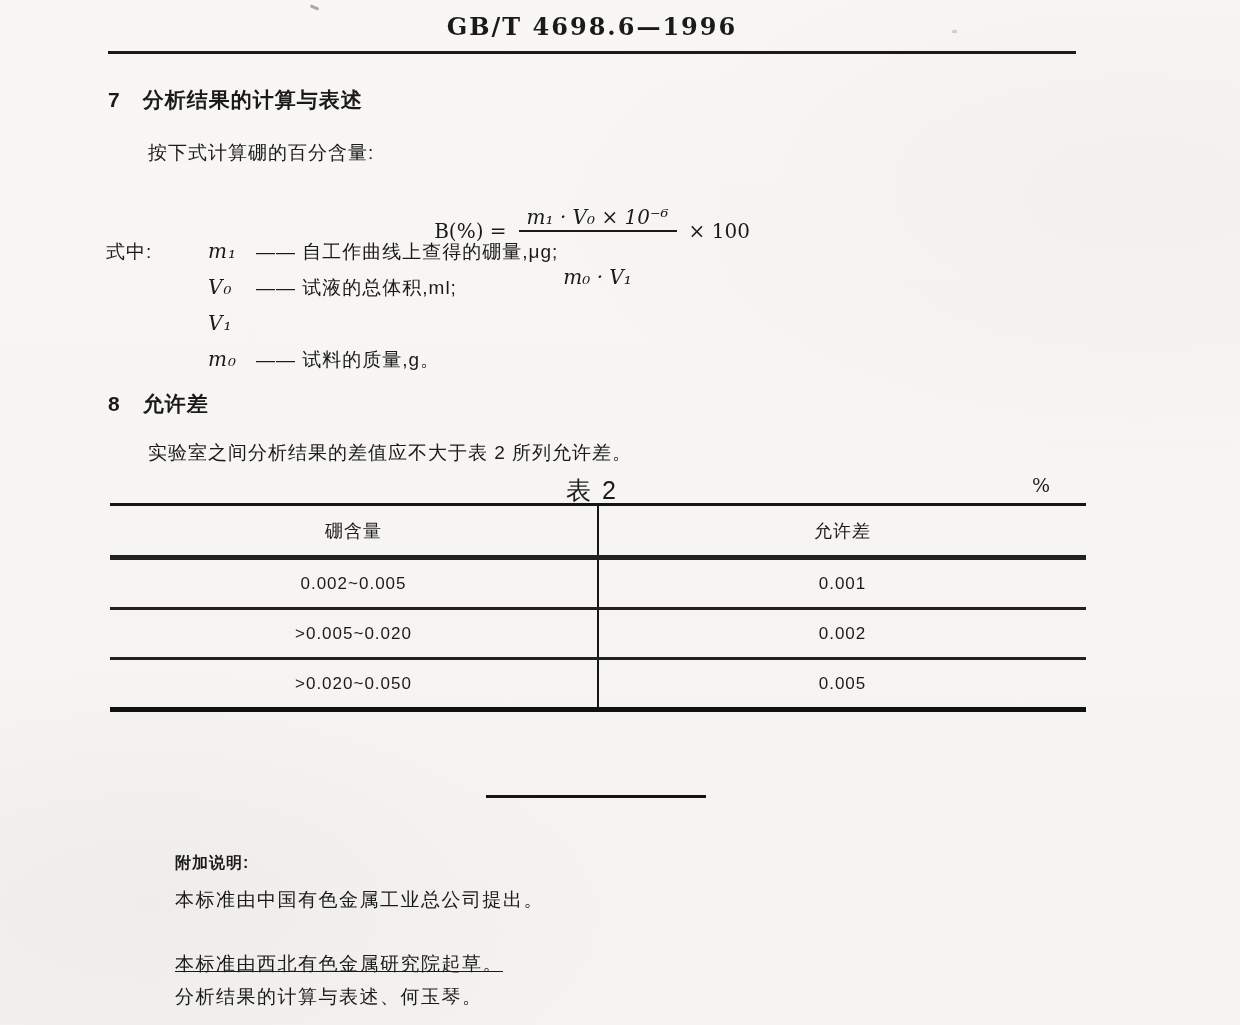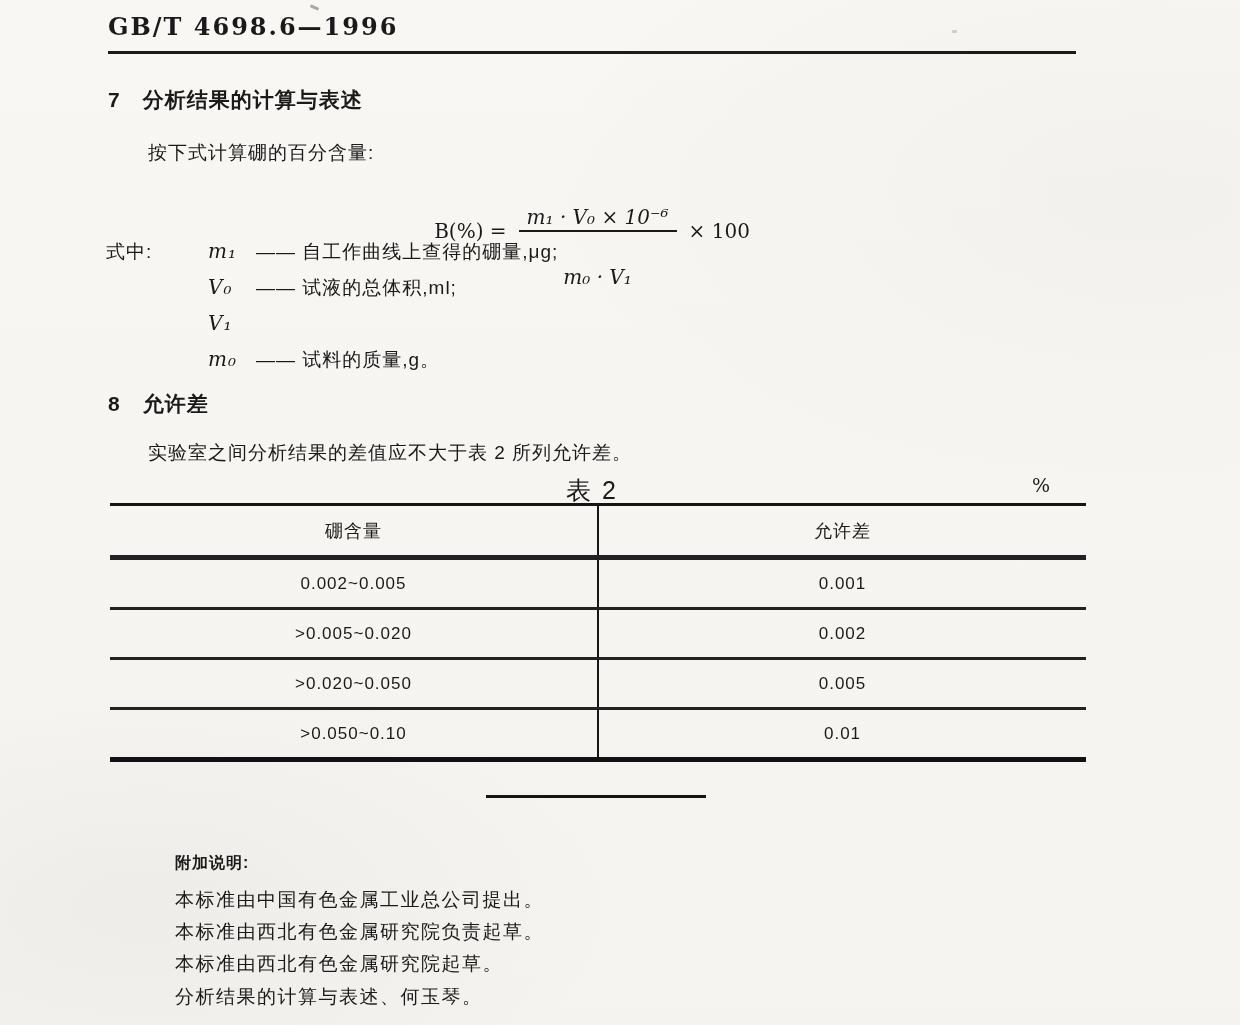--- a/index.html
+++ b/index.html
@@ -9,20 +9,21 @@
     background:
       radial-gradient(ellipse 700px 350px at 12% 88%, rgba(0,0,0,0.028), transparent 70%),
       radial-gradient(ellipse 900px 450px at 92% 18%, rgba(0,0,0,0.025), transparent 70%),
       linear-gradient(#f8f7f4,#f4f3f0);
     color:#1a1a1a;
     font-family:"Liberation Sans",sans-serif;
     overflow:hidden;
   }
   .doc-number{
     position:absolute;top:12px;left:108px;width:968px;
+    text-align:center;
     font-family:"DejaVu Serif","Liberation Serif",serif;
     font-weight:bold;font-size:24px;letter-spacing:2px;
   }
   .header-rule{position:absolute;top:51px;left:108px;width:968px;height:3px;background:#1b1b1b;}
   .sec-heading{
     position:absolute;left:108px;
     font-weight:bold;font-size:21px;letter-spacing:1px;
     display:flex;gap:22px;align-items:baseline;
   }
   .s7{top:86px;}
@@ -56,21 +57,21 @@
   table.allow th{
     height:49px;font-size:18px;font-weight:400;
     border-top:3px solid #151515;border-bottom:5px solid #222;
   }
   table.allow td{height:47px;border-bottom:3px solid #222;}
   table.allow tr:last-child td{border-bottom:5px solid #111;}
   table.allow .col-left{border-right:2px solid #161616;}
   .end-line{position:absolute;top:795px;left:486px;width:220px;height:3px;background:#141414;}
   .addendum-heading{position:absolute;top:853px;left:175px;font-weight:bold;font-size:16px;letter-spacing:1px;}
   .footer-line{position:absolute;left:175px;font-size:19px;letter-spacing:1.5px;}
-  .fl0{top:887px;} .fl1{top:919px;} .fl2{top:951px;} .fl3{top:984px;}
+  .fl0{top:887px;} .fl1{top:919px;} .fl2{top:951px;text-decoration:underline;} .fl3{top:984px;}
   .speck{position:absolute;background:#5a5a5a;opacity:.5;border-radius:1px;}
   .speck1{top:6px;left:310px;width:9px;height:3px;transform:rotate(25deg);}
   .speck2{top:30px;left:952px;width:5px;height:3px;opacity:.25;}
 </style>
 </head>
 <body>
 
 <div class="page">
 
   <div class="speck speck1"></div>
@@ -142,28 +143,23 @@
         <td>0.001</td>
       </tr>
       <tr>
         <td class="col-left">&gt;0.005~0.020</td>
         <td>0.002</td>
       </tr>
       <tr>
         <td class="col-left">&gt;0.020~0.050</td>
         <td>0.005</td>
       </tr>
-      <tr>
-        <td class="col-left">&gt;0.050~0.10</td>
-        <td>0.01</td>
-      </tr>
     </tbody>
   </table>
 
   <div class="end-line"></div>
 
   <div class="addendum-heading">附加说明:</div>
   <div class="footer-line fl0">本标准由中国有色金属工业总公司提出。</div>
-  <div class="footer-line fl1">本标准由西北有色金属研究院负责起草。</div>
   <div class="footer-line fl2">本标准由西北有色金属研究院起草。</div>
   <div class="footer-line fl3">分析结果的计算与表述、何玉琴。</div>
 
 </div>
 
 </body></html>

